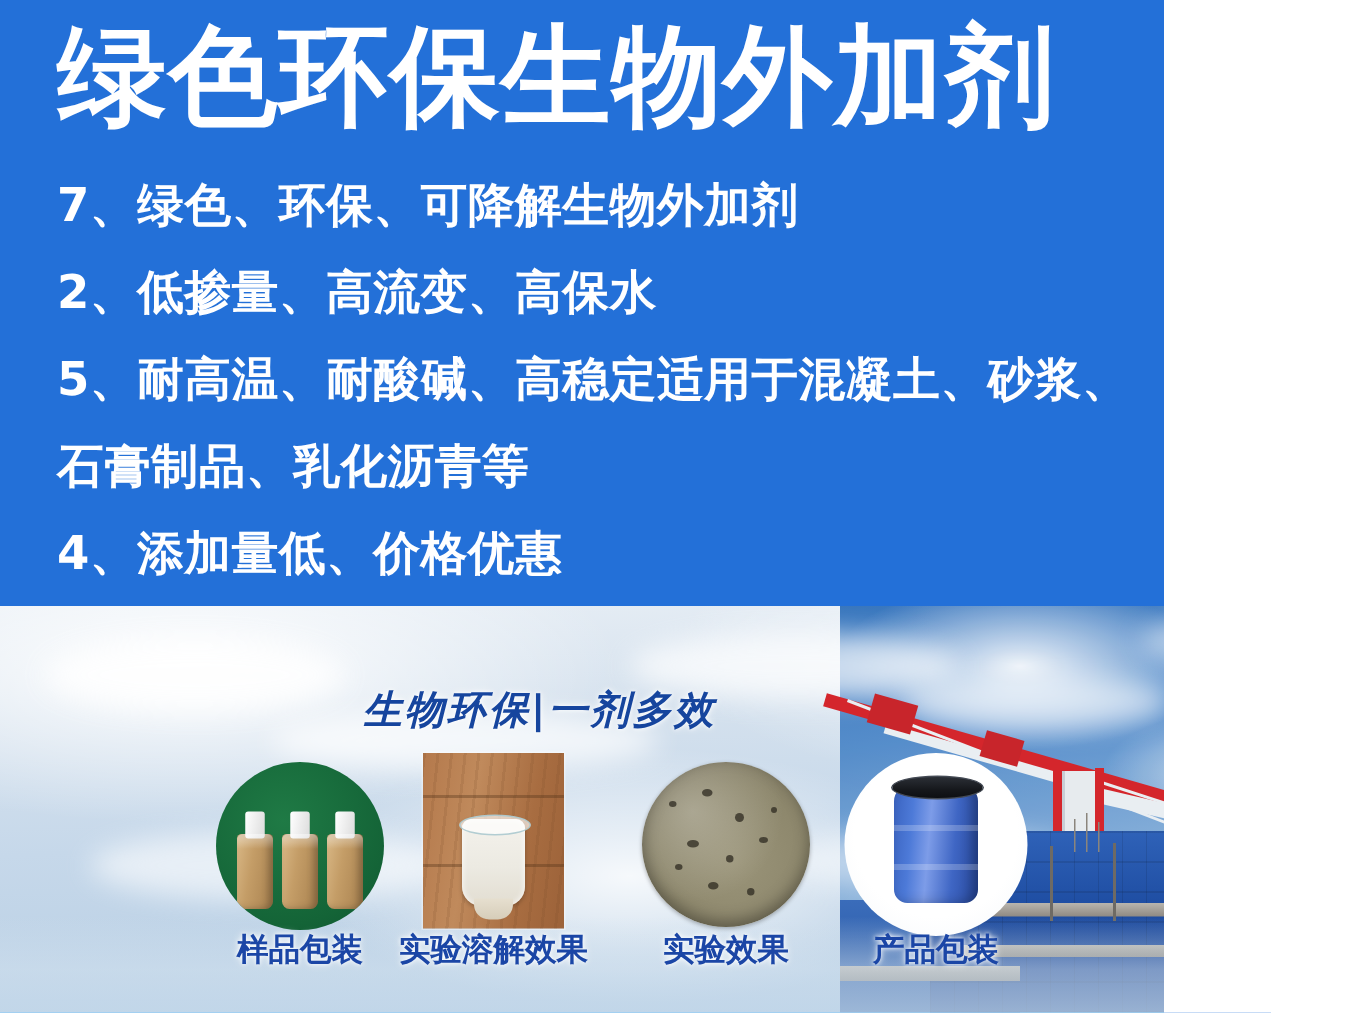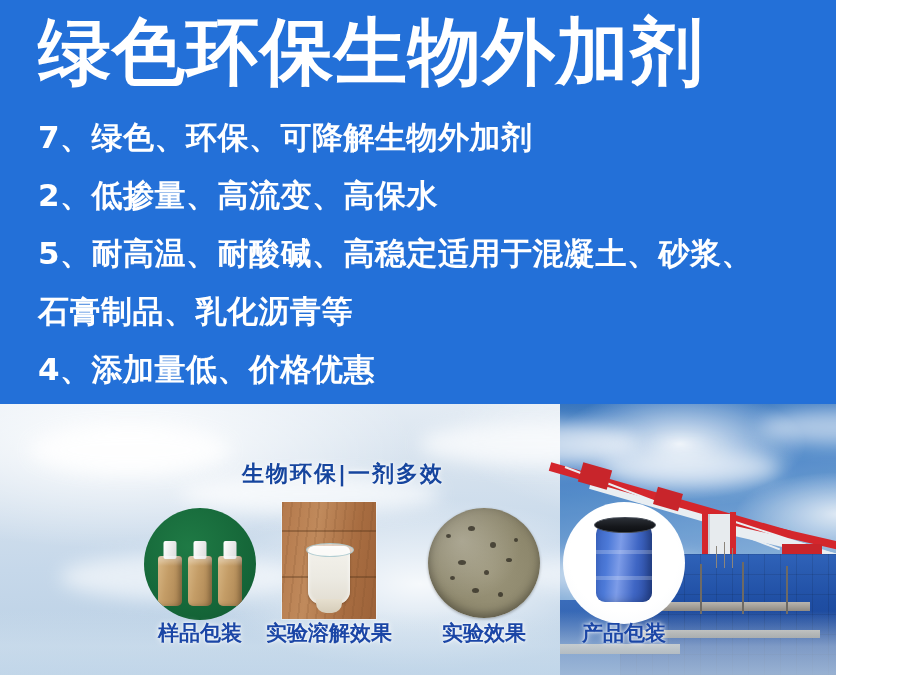--- a/index.html
+++ b/index.html
@@ -5,21 +5,21 @@
   html, body {
     margin: 0;
     padding: 0;
     background: #ffffff;
   }
   body {
     font-family: "DejaVu Sans", "Liberation Sans", sans-serif;
   }
   #poster {
     position: relative;
-    width: 836px;
+    width: 776px;
     height: 675px;
     overflow: hidden;
     background: #0ea5e9;
   }
 
   
   .blue-panel {
     position: absolute;
     left: 0; top: 0;
     width: 900px;
@@ -127,27 +127,28 @@
     position: absolute;
     background: linear-gradient(180deg, #b9b5ae 0%, #8f8a83 100%);
   }
   .scaffold { position: absolute; background: #6e6a64; }
   .rebar { position: absolute; width: 1px; background: #8b857c; }
 
   
   .scene-headline {
     position: absolute;
     left: 242px; top: 455px;
-    font-size: 22px;
+    font-size: 26px;
     line-height: 38px;
     font-weight: bold;
     color: #16459e;
     letter-spacing: 2px;
     white-space: nowrap;
     text-shadow: 0 0 3px rgba(255,255,255,0.9), 0 0 6px rgba(255,255,255,0.7);
+    font-style: italic;
   }
   .tile-caption {
     position: absolute;
     top: 620px;
     font-size: 21px;
     line-height: 26px;
     font-weight: bold;
     color: #1b46a6;
     white-space: nowrap;
     text-shadow: 0 0 3px rgba(255,255,255,0.95), 0 0 6px rgba(255,255,255,0.8);

